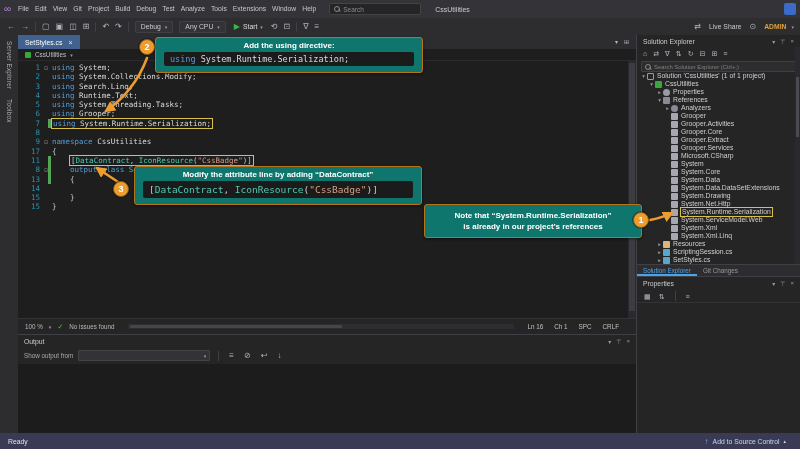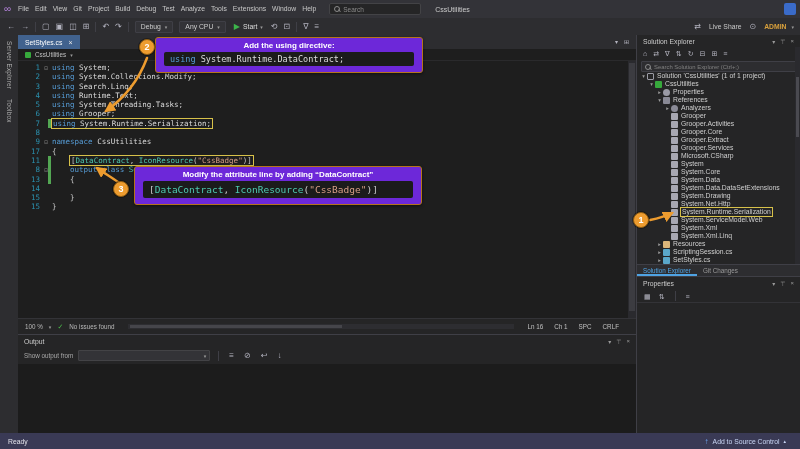--- a/index.html
+++ b/index.html
@@ -99,21 +99,21 @@
   .props-body{position:absolute;top:26px;left:0;right:0;bottom:0;background:#252526;}
 
   
   .statusbar{position:absolute;left:0;bottom:0;width:800px;height:16px;background:#3A3A55;display:flex;align-items:center;font-size:6.8px;color:#e2e2ea;padding:0 8px;z-index:5;}
   .sb-right{margin-left:auto;display:flex;align-items:center;gap:4px;padding-right:6px;}
   .sb-up{color:#6FA8F5;font-size:8px;}
   .sb-scc{color:#C9D6F5;}
   .sb-caret{color:#C9D6F5;font-size:5px;}
 
   
-  .callout{position:absolute;background:#6d28d9;border:1px solid #B5741C;border-radius:3px;color:#fff;font-weight:bold;z-index:50;box-shadow:0 1px 3px rgba(0,0,0,.5);}
+  .callout{position:absolute;background:#0f766e;border:1px solid #B5741C;border-radius:3px;color:#fff;font-weight:bold;z-index:50;box-shadow:0 1px 3px rgba(0,0,0,.5);}
   .co-title{font-size:8px;text-align:center;padding:3px 4px 2px;}
   .co-code{background:#1b1b1b;border-radius:2px;margin:0 8px 6px;padding:2px 6px;font-family:"DejaVu Sans Mono",monospace;font-weight:normal;white-space:nowrap;}
   .co2{left:155px;top:37px;width:268px;}
   .co2 .co-code{font-size:8.5px;}
   .co3{left:134px;top:166px;width:288px;}
   .co3 .co-code{font-size:9.5px;padding:3px 6px;}
   .co1{left:424px;top:204px;width:218px;text-align:center;font-size:8px;line-height:11px;padding:5px 2px;}
   .badge{position:absolute;width:16px;height:16px;border-radius:50%;background:#ED9C2F;border:1px solid #8A5A12;color:#fff;font-weight:bold;font-size:9px;display:flex;align-items:center;justify-content:center;z-index:60;box-shadow:0 0 0 1px rgba(0,0,0,.35);}
   .b2{left:139px;top:39px;}
   .b3{left:113px;top:181px;}
@@ -472,23 +472,27 @@
         <path d="M0,0 L10,5 L0,10 z" fill="#ED9C2F"></path>
       </marker>
     </defs>
     <path d="M147,58 C138,82 123,99 106,111" fill="none" stroke="#ED9C2F" stroke-width="2.5" stroke-linecap="round" marker-end="url(#ah)"></path>
     <path d="M118,182 C111,177 104,173 97,168" fill="none" stroke="#ED9C2F" stroke-width="2.5" stroke-linecap="round" marker-end="url(#ah)"></path>
     <path d="M650,220 C660,218 666,216 672,213" fill="none" stroke="#ED9C2F" stroke-width="2.5" stroke-linecap="round" marker-end="url(#ah)"></path>
   </svg>
 
   <div class="callout co2">
     <div class="co-title">Add the using directive:</div>
-    <div class="co-code"><span class="c-k">using </span><span class="c-n">System.Runtime.DataContract;</span></div>
+    <div class="co-code"><span class="c-k">using </span><span class="c-n">System.Runtime.Serialization;</span></div>
   </div>
   <div class="callout co3">
     <div class="co-title">Modify the attribute line by adding “DataContract”</div>
     <div class="co-code"><span class="c-p">[</span><span class="c-t">DataContract</span><span class="c-p">, </span><span class="c-t">IconResource</span><span class="c-p">(</span><span class="c-s">"CssBadge"</span><span class="c-p">)]</span></div>
   </div>
+  <div class="callout co1">
+    <div>Note that “System.Runtime.Serialization”</div>
+    <div>is already in our project’s references</div>
+  </div>
   <div class="badge b1">1</div>
   <div class="badge b2">2</div>
   <div class="badge b3">3</div>
 
 </div>
 
 </body></html>

